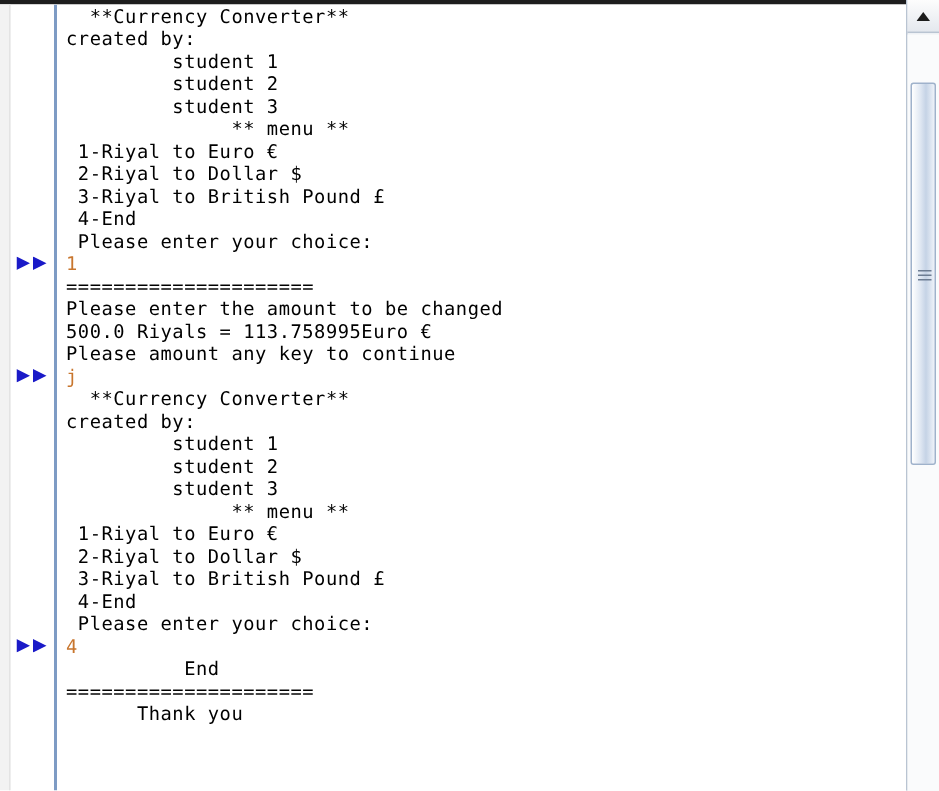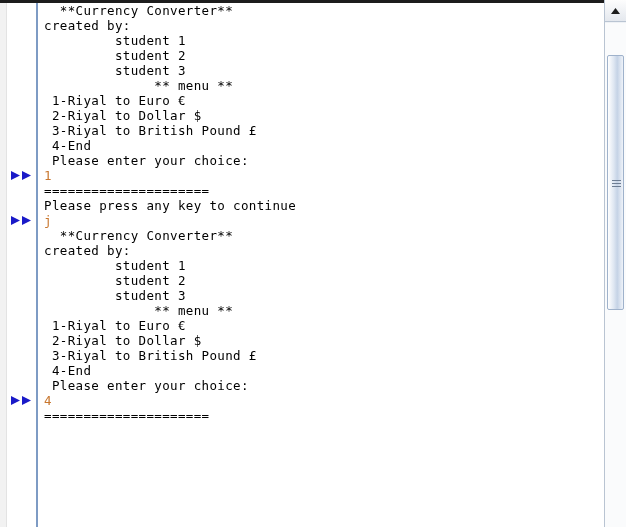--- a/index.html
+++ b/index.html
@@ -186,41 +186,45 @@
         <div class="line"><span class="txt"> 1-Riyal to Euro €</span></div>
         <div class="line"><span class="txt"> 2-Riyal to Dollar $</span></div>
         <div class="line"><span class="txt"> 3-Riyal to British Pound £</span></div>
         <div class="line"><span class="txt"> 4-End</span></div>
         <div class="line"><span class="txt"> Please enter your choice:</span></div>
         <div class="line input"><svg class="marker" viewBox="0 0 22 9">
             <polygon points="0,0 9,4.5 0,9" fill="#1a1ac8"></polygon>
             <polygon points="11,0 20,4.5 11,9" fill="#1a1ac8"></polygon>
           </svg><span class="txt">1</span></div>
         <div class="line"><span class="txt">=====================</span></div>
-        <div class="line"><span class="txt">Please press any key to continue</span></div>
+        <div class="line"><span class="txt">Please enter the amount to be changed</span></div>
+        <div class="line"><span class="txt">500.0 Riyals = 113.758995Euro €</span></div>
+        <div class="line"><span class="txt">Please amount any key to continue</span></div>
         <div class="line input"><svg class="marker" viewBox="0 0 22 9">
             <polygon points="0,0 9,4.5 0,9" fill="#1a1ac8"></polygon>
             <polygon points="11,0 20,4.5 11,9" fill="#1a1ac8"></polygon>
           </svg><span class="txt">j</span></div>
         <div class="line"><span class="txt">  **Currency Converter**</span></div>
         <div class="line"><span class="txt">created by:</span></div>
         <div class="line"><span class="txt">         student 1</span></div>
         <div class="line"><span class="txt">         student 2</span></div>
         <div class="line"><span class="txt">         student 3</span></div>
         <div class="line"><span class="txt">              ** menu **</span></div>
         <div class="line"><span class="txt"> 1-Riyal to Euro €</span></div>
         <div class="line"><span class="txt"> 2-Riyal to Dollar $</span></div>
         <div class="line"><span class="txt"> 3-Riyal to British Pound £</span></div>
         <div class="line"><span class="txt"> 4-End</span></div>
         <div class="line"><span class="txt"> Please enter your choice:</span></div>
         <div class="line input"><svg class="marker" viewBox="0 0 22 9">
             <polygon points="0,0 9,4.5 0,9" fill="#1a1ac8"></polygon>
             <polygon points="11,0 20,4.5 11,9" fill="#1a1ac8"></polygon>
           </svg><span class="txt">4</span></div>
+        <div class="line"><span class="txt">          End</span></div>
         <div class="line"><span class="txt">=====================</span></div>
+        <div class="line"><span class="txt">      Thank you</span></div>
       </div>
 
   </div>
 
   <div class="vscroll">
     <div class="vscroll-up">
       <svg width="9" height="6" viewBox="0 0 9 6">
         <polygon points="4.5,0 9,6 0,6" fill="#1c1c1c"></polygon>
       </svg>
     </div>

